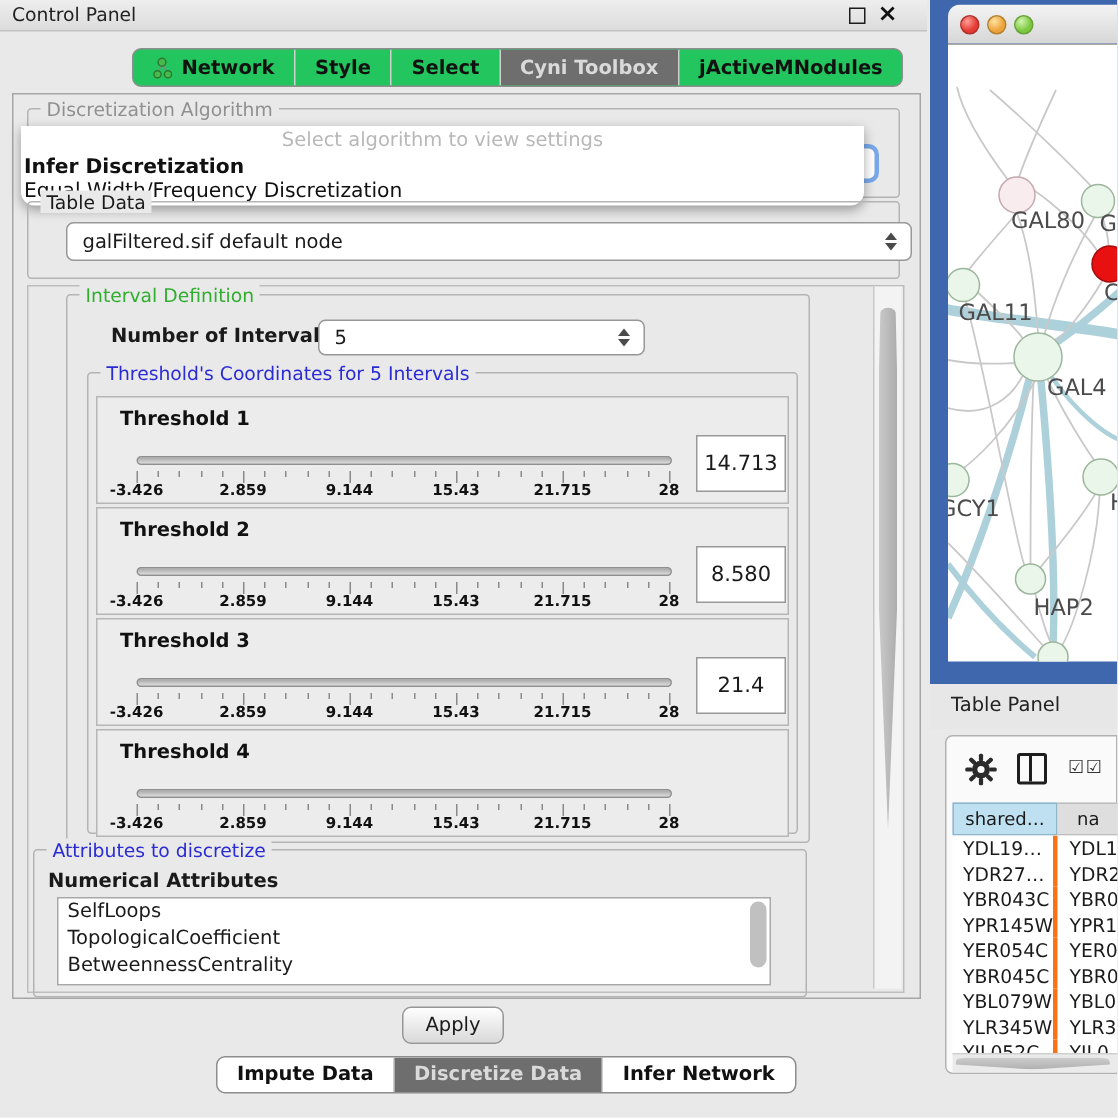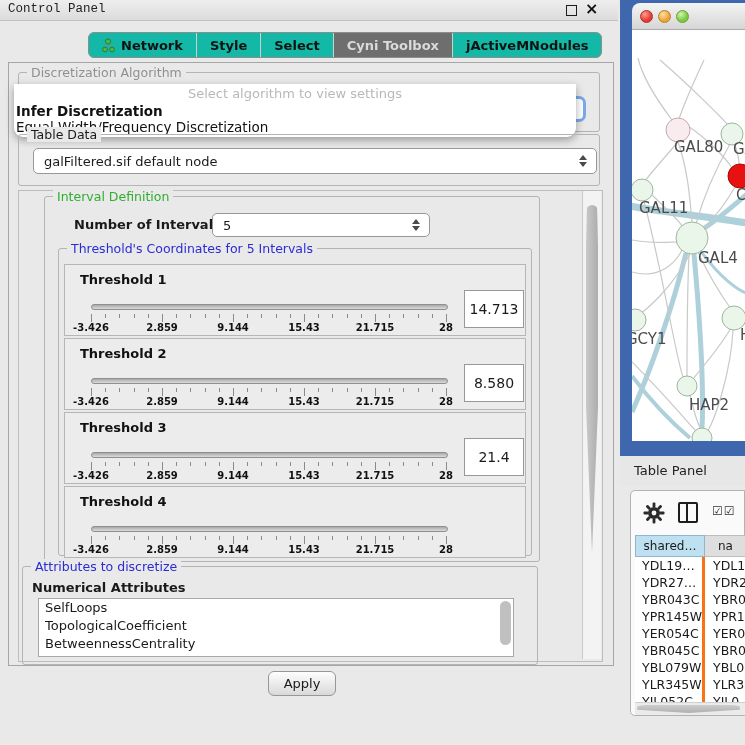--- a/index.html
+++ b/index.html
@@ -4,26 +4,26 @@
 <style>
   html,body{margin:0;padding:0;}
   #canvas{position:relative;width:745px;height:745px;background:#e9e9e9;
     font-family:"DejaVu Sans","Liberation Sans",sans-serif;color:#1a1a1a;
     overflow:hidden;-webkit-font-smoothing:antialiased;}
   .abs{position:absolute;}
 
   
   #titlebar{left:0;top:0;width:618px;height:20px;
     background:linear-gradient(#eee,#dcdcdc);border-bottom:1px solid #c2c2c2;}
-  #titlebar .t{position:absolute;left:8px;top:2px;font-size:12.5px;color:#222;font-family:Liberation Mono, monospace;}
+  #titlebar .t{position:absolute;left:8px;top:2px;font-size:12.5px;color:#222;}
   #float-btn{position:absolute;left:566px;top:5px;width:9px;height:9px;border:1.5px solid #1c1c1c;background:transparent;}
   #close-btn{position:absolute;left:585px;top:-1px;font-size:16px;font-weight:bold;color:#111;line-height:20px;}
 
   #top-tabs{left:88px;top:32px;height:24px;display:flex;border:1px solid #8d8d8d;
-    border-radius:6px;overflow:hidden;background:#14b8a6;}
+    border-radius:6px;overflow:hidden;background:#22c55e;}
   .seg{display:flex;align-items:center;padding:0 13px;font-size:13px;font-weight:bold;
     border-right:1px solid #cfcfcf;white-space:nowrap;color:#111;}
   .seg:last-child{border-right:none;}
   .seg.sel{background:#6e6e6e;color:#dadada;}
   .seg .nicon{margin-right:6px;display:inline-block;}
 
   #outer-panel{left:8px;top:62px;width:604px;height:602px;border:1px solid #a6a6a6;background:#e9e9e9;}
 
   .group{position:absolute;border:1px solid #b4b4b4;border-radius:3px;}
   .gtitle{position:absolute;top:-8px;left:8px;background:#e9e9e9;padding:0 4px;font-size:12.5px;white-space:nowrap;}
@@ -39,21 +39,21 @@
   .stepper .dn{position:absolute;bottom:0;left:0;width:0;height:0;border-left:4.5px solid transparent;border-right:4.5px solid transparent;border-top:5px solid #4a4a4a;}
 
   #algo-combo{left:26px;top:96px;width:560px;height:26px;border:3px solid #79a9e9;border-radius:7px;}
 
   #algo-popup{left:14px;top:84px;width:562px;height:53px;background:#fff;
     border-radius:0 0 9px 9px;box-shadow:0 3px 8px rgba(0,0,0,.35);padding-top:2px;box-sizing:border-box;}
   #popup-hint{height:17px;text-align:center;font-size:13px;color:#b8b8b8;}
   .popup-opt{height:16px;padding-left:2px;font-size:13.5px;color:#111;}
   .popup-opt.hl{font-weight:bold;}
 
-  #tabledata-combo{left:33px;top:148px;width:564px;height:26px;}
+  #tabledata-combo{left:44px;top:148px;width:564px;height:26px;}
 
   #scrollpane{left:18px;top:190px;width:583px;height:470px;border:1px solid #bdbdbd;background:#e9e9e9;}
   #vscroll{left:582px;top:191px;width:18px;height:468px;background:#f3f3f3;border-left:1px solid #c8c8c8;}
   #vscroll .thumb{position:absolute;left:3px;top:14px;width:12px;height:348px;background:linear-gradient(90deg,#c9c9c9,#adadad);border-radius:7px;}
 
   #interval-group{left:44px;top:196px;width:494px;height:364px;}
   #noi-label{left:74px;top:217px;font-size:13px;font-weight:bold;}
   #noi-combo{left:212px;top:213px;width:218px;height:24px;}
   #thr-group{left:58px;top:248px;width:472px;height:306px;}
 
@@ -363,20 +363,31 @@
     <span id="attr-scroll"></span>
   <div class="attr-item">SelfLoops</div>
       <div class="attr-item">TopologicalCoefficient</div>
       <div class="attr-item">BetweennessCentrality</div>
     </div>
 
   <div class="abs" id="apply-btn">
     <span>Apply</span>
   </div>
 
+  <div class="abs" id="bottom-tabs">
+      <span class="seg">
+        <span>Impute Data</span>
+      </span>
+      <span class="seg sel">
+        <span>Discretize Data</span>
+      </span>
+      <span class="seg">
+        <span>Infer Network</span>
+      </span>
+    </div>
 
   <div class="abs" id="net-frame"></div>
   <div class="abs" id="mac-bar">
     <span class="light" id="light-red"></span>
     <span class="light" id="light-yellow"></span>
     <span class="light" id="light-green"></span>
   </div>
   <div class="abs" id="net-view">
     <svg id="net-svg" width="113" height="411" viewBox="0 0 113 411">
       <g fill="none" stroke="#a5ccd8" opacity="0.9">

